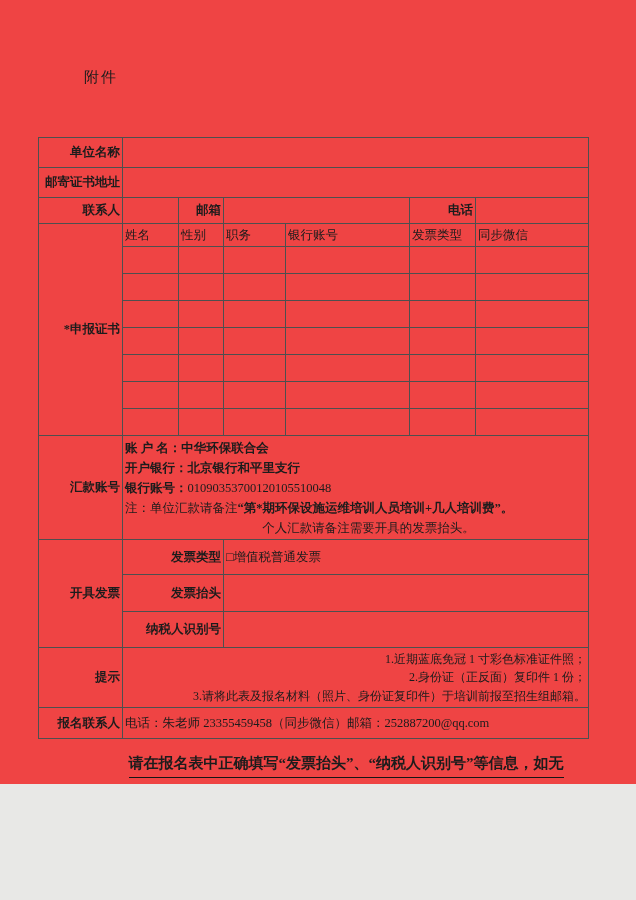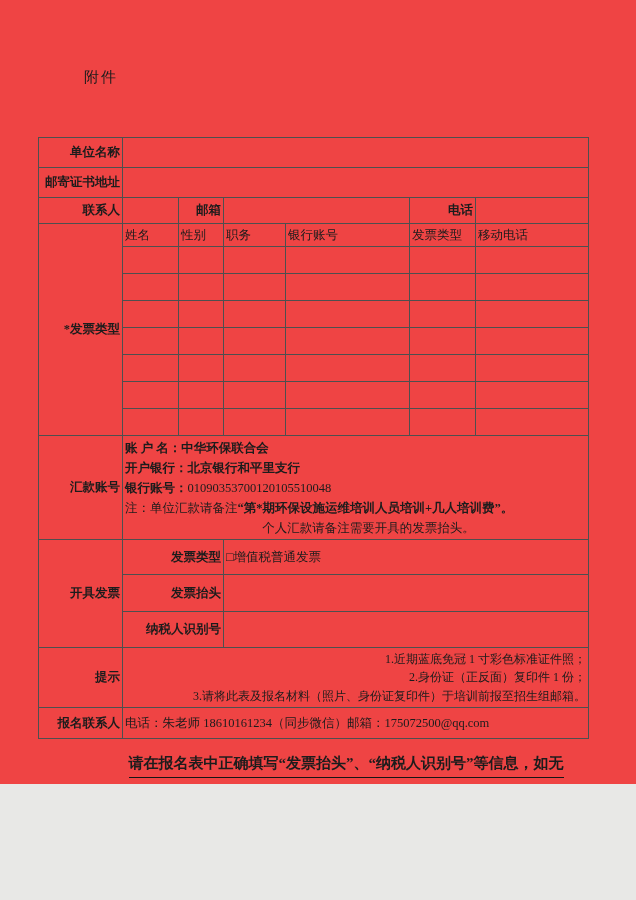--- a/index.html
+++ b/index.html
@@ -88,27 +88,27 @@
     <tr class="r3">
       <td class="lbl">联系人</td>
       <td></td>
       <td class="lbl">邮箱</td>
       <td colspan="2"></td>
       <td class="lbl">电话</td>
       <td></td>
     </tr>
 
     <tr class="rhdr">
-      <td class="lbl" rowspan="8">*发票类型</td>
+      <td class="lbl" rowspan="8">*申报证书</td>
       <td class="ctr">姓名</td>
       <td class="ctr">性别</td>
       <td class="ctr">职务</td>
       <td class="ctr">银行账号</td>
       <td class="ctr">发票类型</td>
-      <td class="ctr">移动电话</td>
+      <td class="ctr">同步微信</td>
     </tr>
 
     <tr class="rempty">
       <td></td>
           <td></td>
           <td></td>
           <td></td>
           <td></td>
           <td></td>
     </tr>
@@ -190,21 +190,21 @@
       <td class="lbl">提示</td>
       <td colspan="6" class="tips-cell">
         <div class="tip-line">1.近期蓝底免冠 1 寸彩色标准证件照；</div>
         <div class="tip-line">2.身份证（正反面）复印件 1 份；</div>
         <div class="tip-line">3.请将此表及报名材料（照片、身份证复印件）于培训前报至招生组邮箱。</div>
       </td>
     </tr>
 
     <tr class="rcontact">
       <td class="lbl">报名联系人</td>
-      <td colspan="6" class="contact-cell">电话：朱老师 18610161234（同步微信）邮箱：175072500@qq.com</td>
+      <td colspan="6" class="contact-cell">电话：朱老师 23355459458（同步微信）邮箱：252887200@qq.com</td>
     </tr>
   </tbody>
     </table>
 
   <div class="footer-note">
     <div><span class="u">请在报名表中正确填写“发票抬头”、“纳税人识别号”等信息，如无</span></div>
   </div>
 
   <div class="page-number">— 6 —</div>
 

